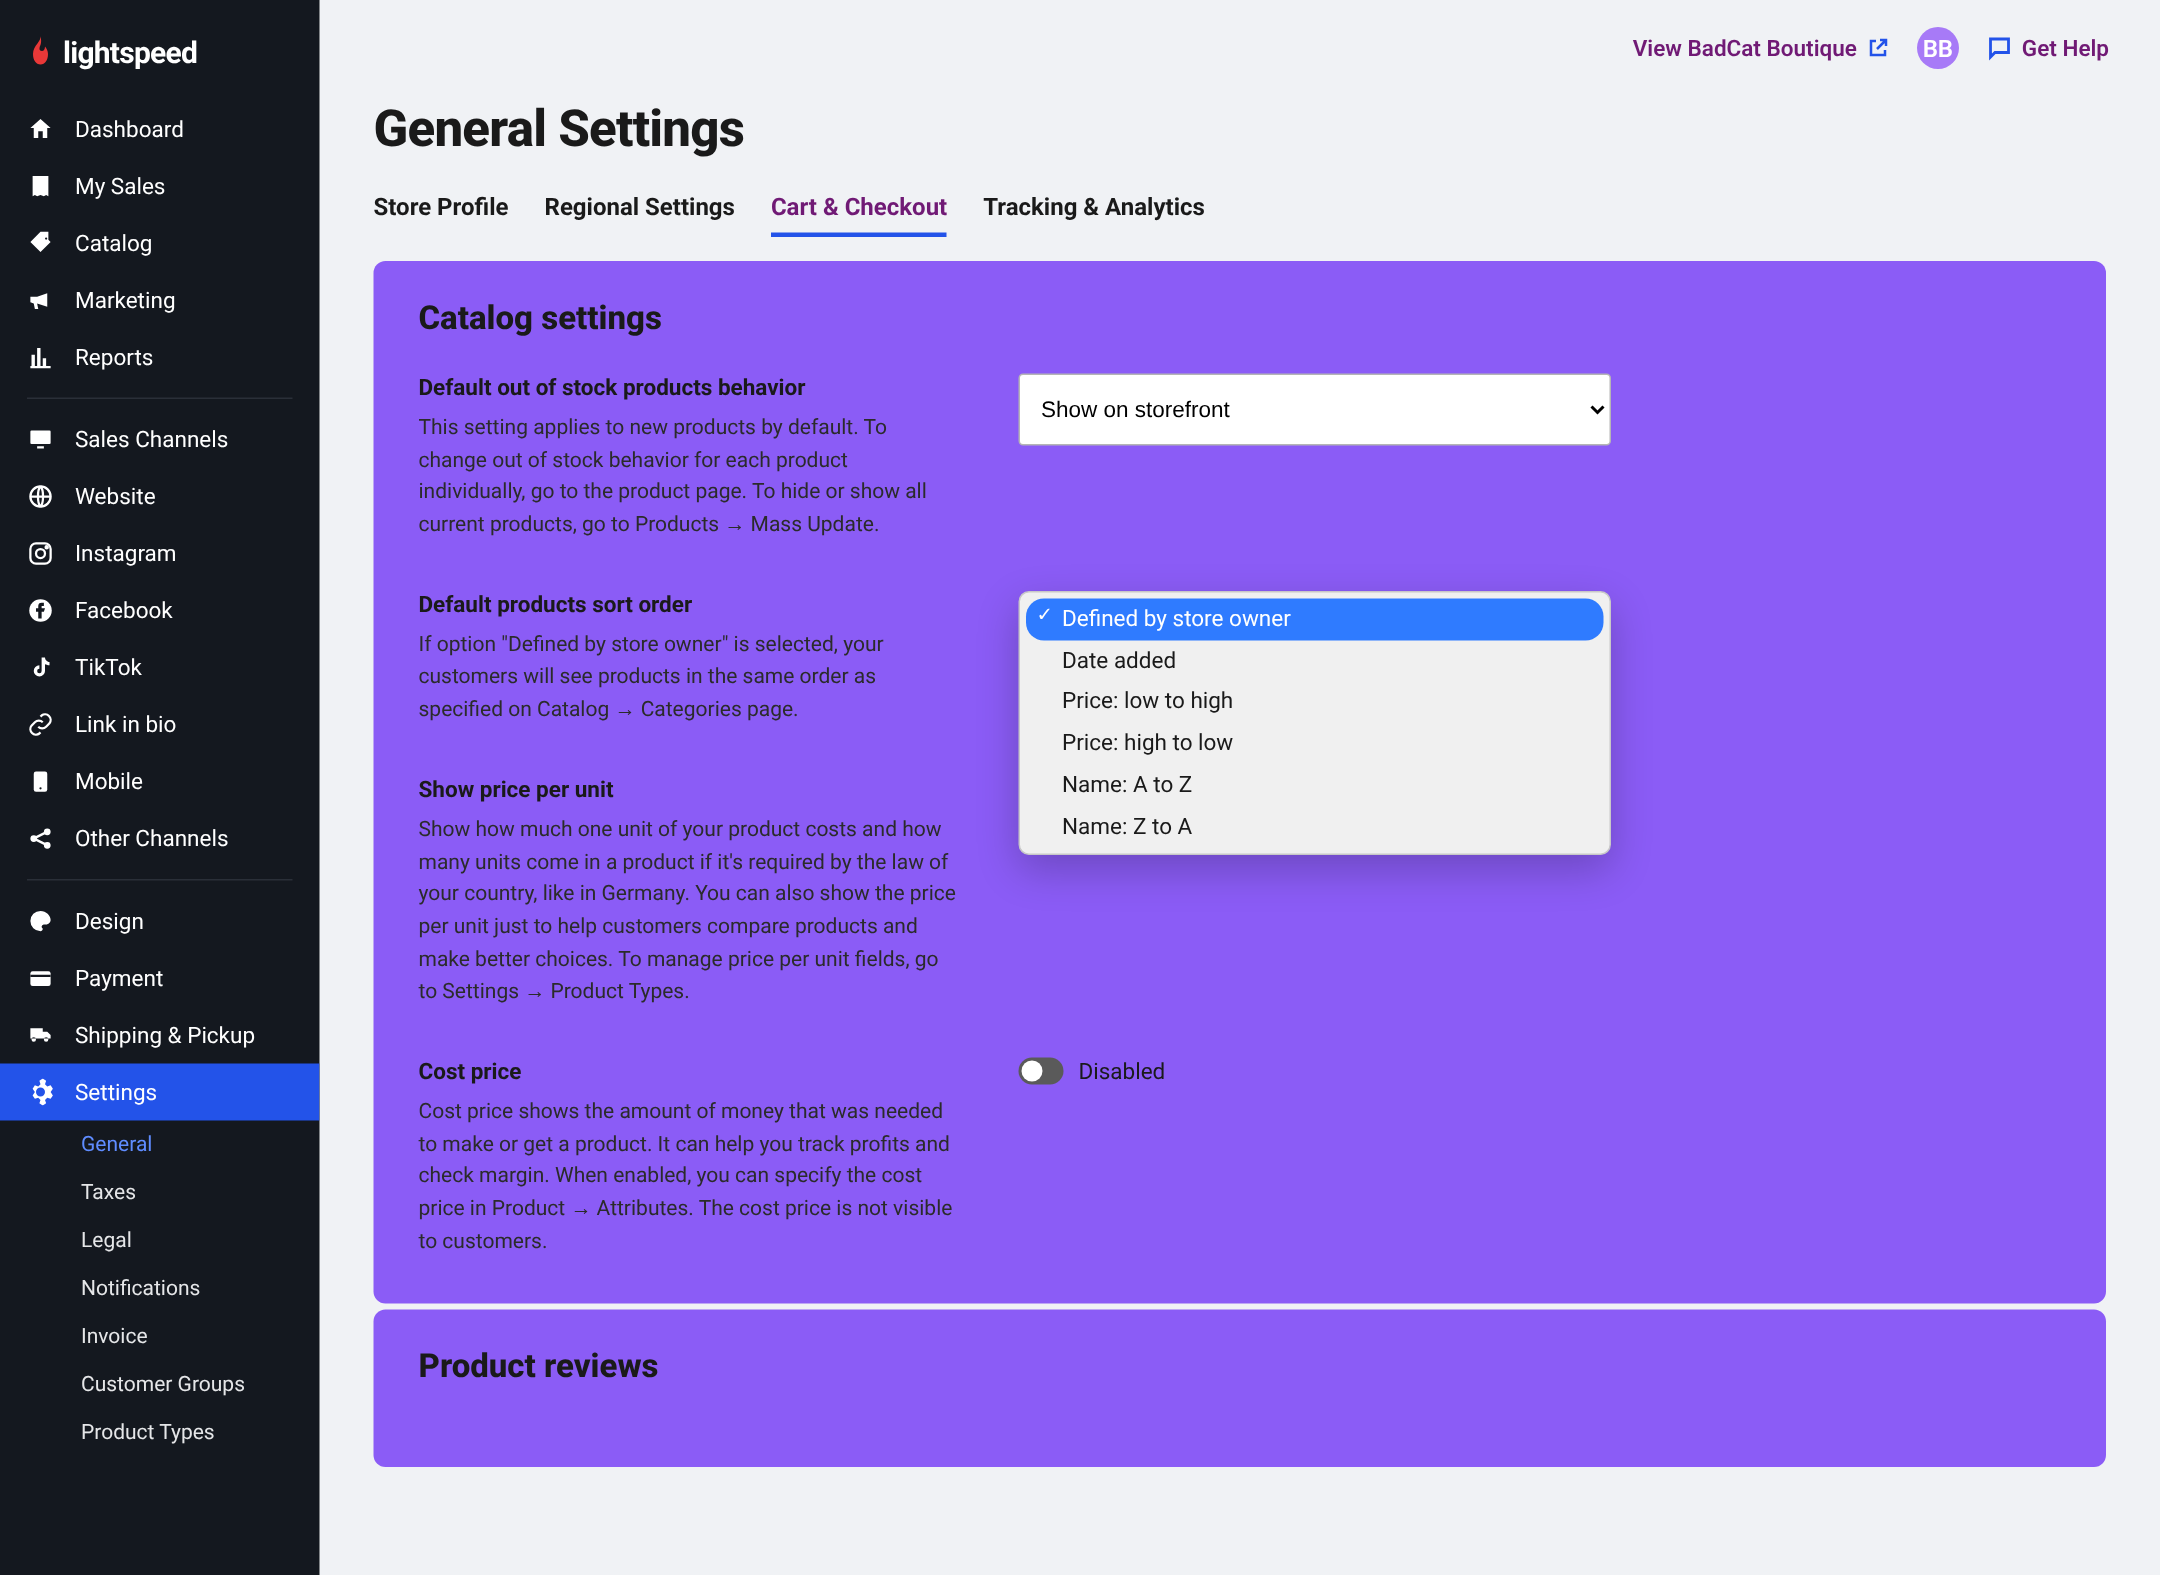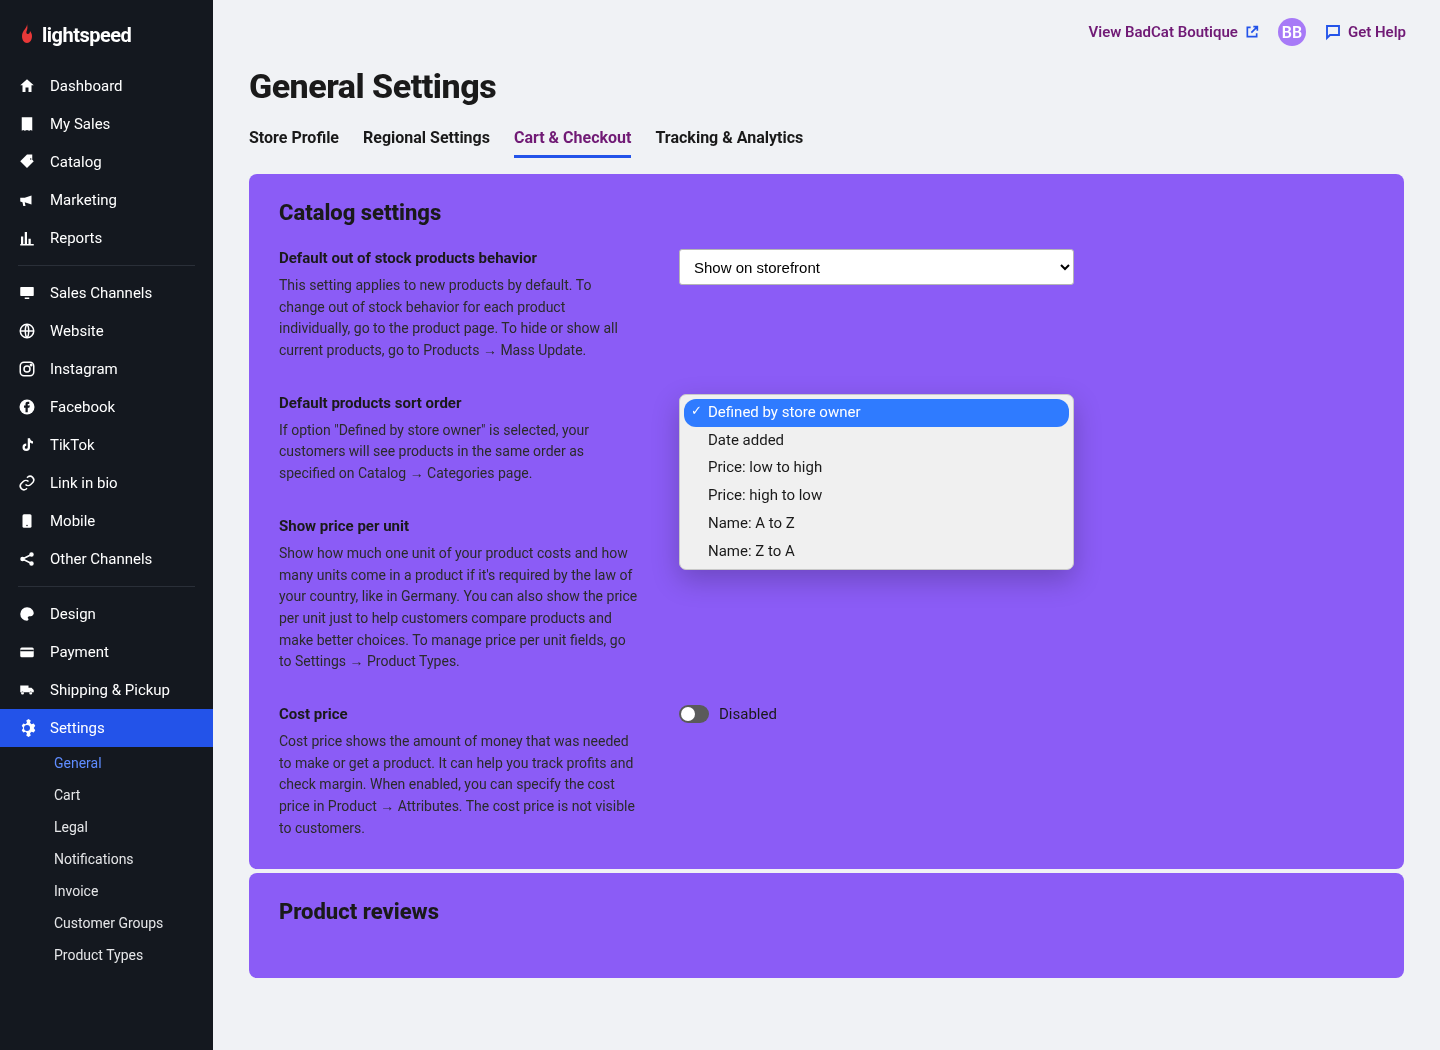--- a/index.html
+++ b/index.html
@@ -74,21 +74,21 @@
 h2.section-title { font-size: 22px; font-weight: 800; margin-bottom: 24px; }
 .field-row { display: flex; gap: 40px; margin-bottom: 32px; position: relative; }
 .field-left { width: 360px; flex-shrink: 0; }
 .field-right { flex: 1; position: relative; }
 .field-label { font-weight: 700; font-size: 15px; margin-bottom: 8px; }
 .field-desc { font-size: 14px; line-height: 1.55; color: #2b2b2b; }
 .field-desc + .field-desc { margin-top: 18px; }
 
 select.native-select {
   width: 395px;
-  height: 36px;
+  height: 48px;
   padding: 6px 10px;
   font-size: 15px;
   border: 1px solid #b5b5b5;
   border-radius: 3px;
   background: #fff;
   appearance: menulist;
 }
 
 .dropdown-open {
   position: absolute;
@@ -295,21 +295,21 @@
     <span class="nav-icon">
         <svg width="18" height="18" viewBox="0 0 24 24" fill="#fff">
           <path d="M12 8a4 4 0 100 8 4 4 0 000-8zm9 4l2 3-2 3-3-1-2 2 1 3-3 2-3-2 1-3-2-2-3 1-2-3 2-3-2-3 2-3 3 1 2-2-1-3 3-2 3 2-1 3 2 2 3-1 2 3-2 3z"></path>
         </svg>
       </span>
     <span>Settings</span>
   </div>
 
   <div class="sub-nav">
     <div class="sub-item active"><span>General</span></div>
-    <div class="sub-item"><span>Cart</span></div>
+    <div class="sub-item"><span>Taxes</span></div>
     <div class="sub-item"><span>Legal</span></div>
     <div class="sub-item"><span>Notifications</span></div>
     <div class="sub-item"><span>Invoice</span></div>
     <div class="sub-item"><span>Customer Groups</span></div>
     <div class="sub-item"><span>Product Types</span></div>
   </div>
 </div>
 
 <div class="main">
   <div class="topbar">

